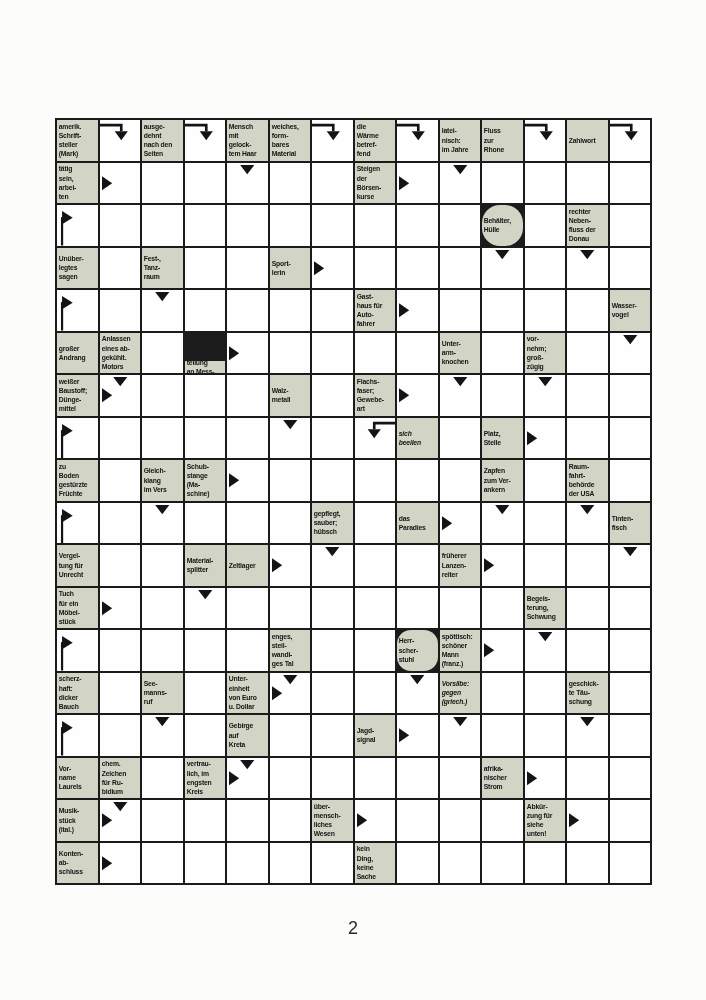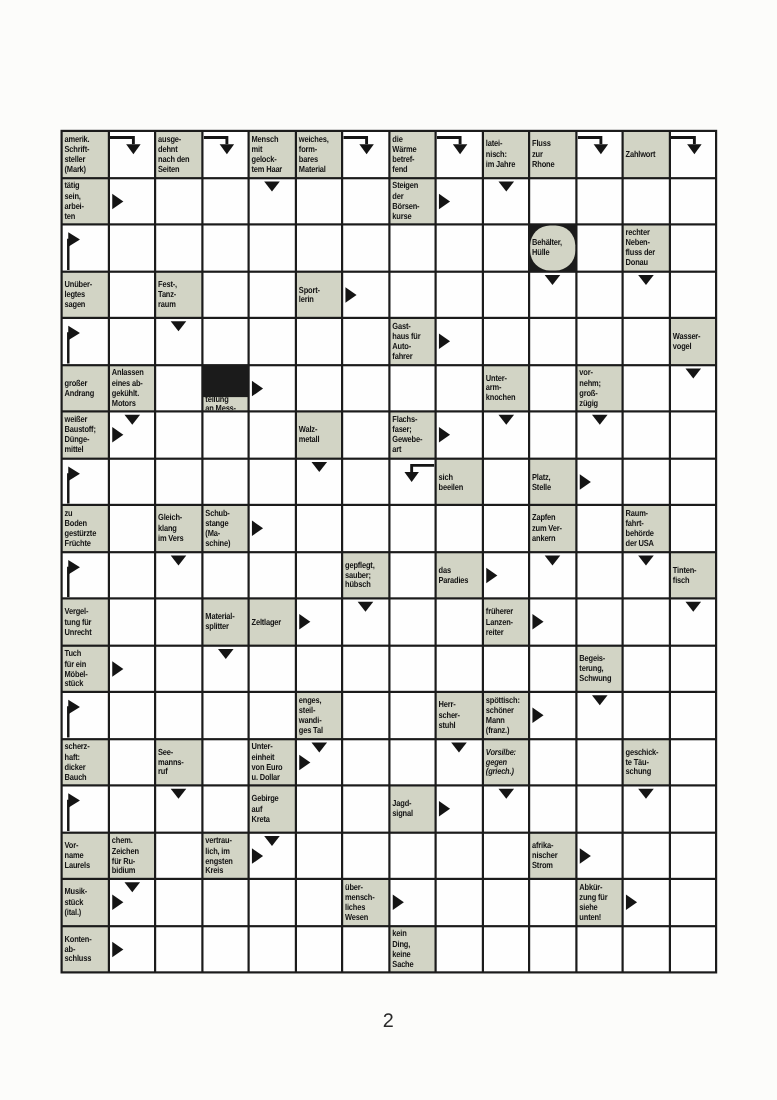--- a/index.html
+++ b/index.html
@@ -492,21 +492,21 @@
     </div>
     <div class="cell" style="grid-area: 8 / 7;"></div>
     <div class="cell" style="grid-area: 8 / 8;">
       <span class="arrow-wrap">
         <svg viewBox="0 0 40 40">
           <path d="M40 5 H19 V11" fill="none" stroke="#141414" stroke-width="2.6"></path>
           <polygon points="12.5,11 25.5,11 19,20" fill="#141414"></polygon>
         </svg>
       </span>
     </div>
-    <div class="cell clue" style="grid-area: 8 / 9;">
+    <div class="cell clue" style="grid-area: 8 / 9; font-style: italic;">
       <div class="clue-text">
         <div>sich</div>
         <div>beeilen</div>
       </div>
     </div>
     <div class="cell" style="grid-area: 8 / 10;"></div>
     <div class="cell clue" style="grid-area: 8 / 11;">
       <div class="clue-text">
         <div>Platz,</div>
         <div>Stelle</div>
@@ -748,21 +748,21 @@
     <div class="cell clue" style="grid-area: 13 / 6;">
       <div class="clue-text">
         <div>enges,</div>
         <div>steil-</div>
         <div>wandi-</div>
         <div>ges Tal</div>
       </div>
     </div>
     <div class="cell" style="grid-area: 13 / 7;"></div>
     <div class="cell" style="grid-area: 13 / 8;"></div>
-    <div class="cell clue" style="grid-area: 13 / 9;">
+    <div class="cell clue" style="grid-area: 13 / 9; border-radius: 14px;">
       <div class="clue-text">
         <div>Herr-</div>
         <div>scher-</div>
         <div>stuhl</div>
       </div>
     </div>
     <div class="cell clue" style="grid-area: 13 / 10;">
       <div class="clue-text">
         <div>spöttisch:</div>
         <div>schöner</div>

